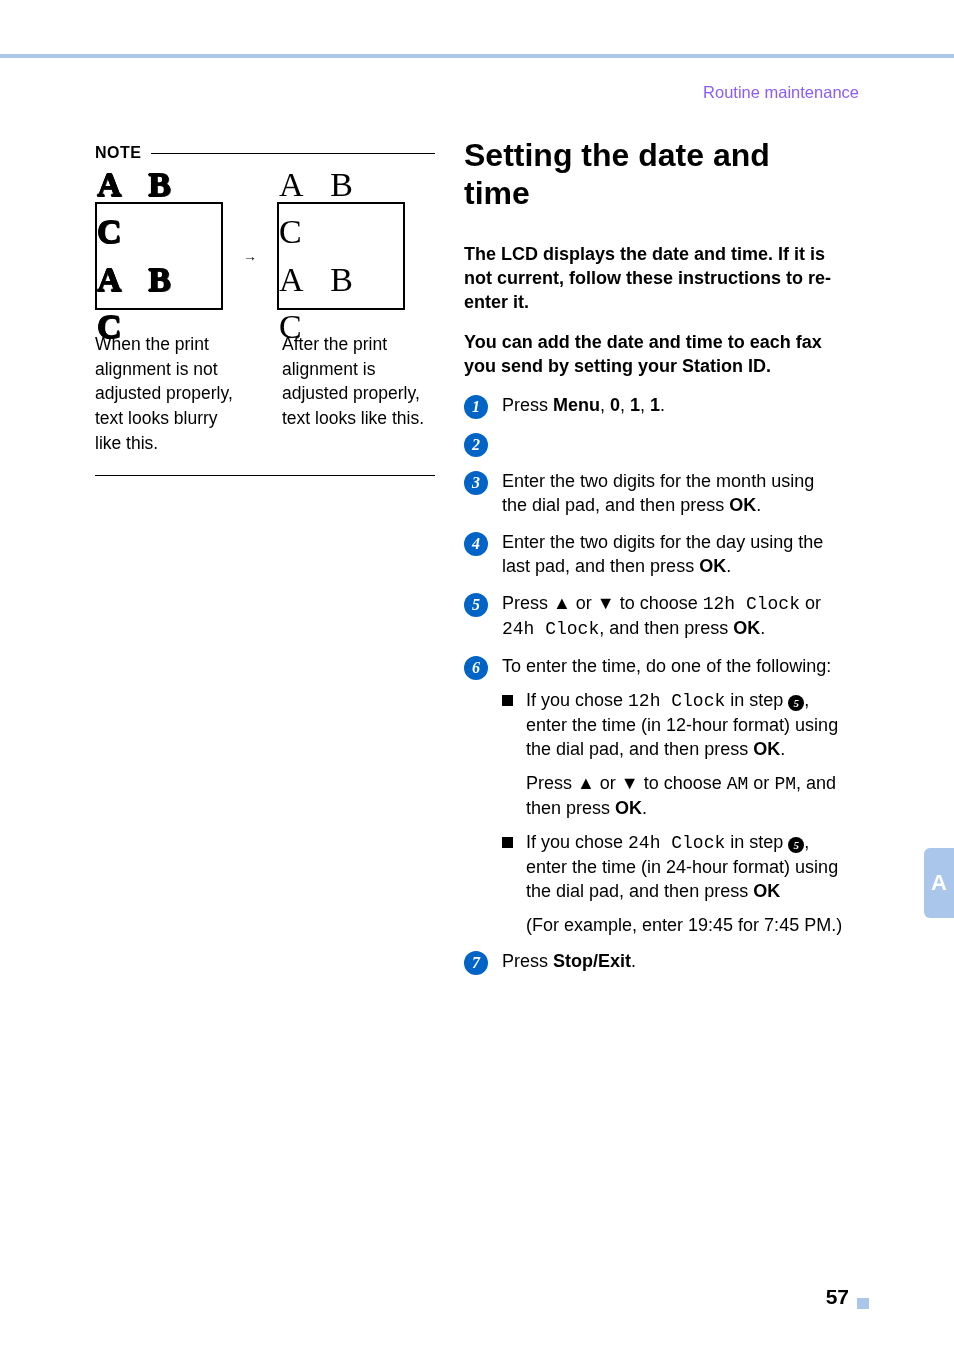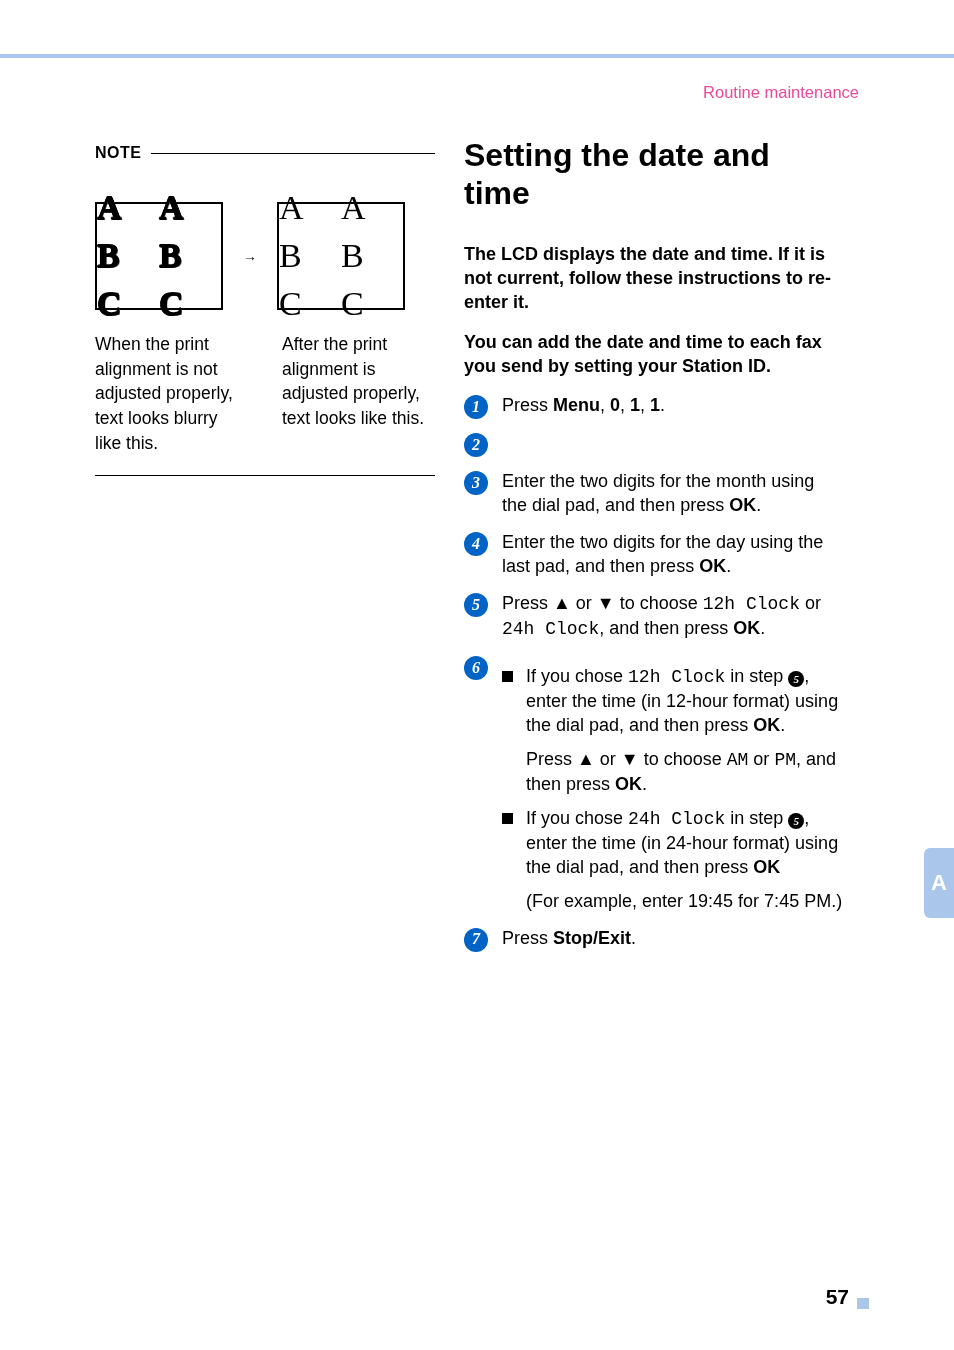--- a/index.html
+++ b/index.html
@@ -16,21 +16,21 @@
   .topbar {
     position: absolute;
     top: 54px; left: 0; right: 0;
     height: 4px;
     background: #aac6ea;
   }
   .header-text {
     position: absolute;
     top: 82px;
     right: 95px;
-    color: #ec4899;
+    color: #8b5cf6;
     font-size: 16.5px;
   }
   .page-num {
     position: absolute;
     bottom: 40px;
     right: 105px;
     font-weight: bold;
     font-size: 21px;
   }
   .page-num-bar {
@@ -84,21 +84,21 @@
     display: flex;
     align-items: center;
     gap: 20px;
     margin-bottom: 22px;
   }
   .abc-box {
     border: 2px solid #000;
     width: 128px;
     height: 108px;
     display: flex;
-    flex-direction: row;
+    flex-direction: column;
     justify-content: center;
     align-items: center;
     font-family: "Times New Roman", serif;
     font-size: 34px;
     letter-spacing: 10px;
     line-height: 1.4;
   }
   .abc-box.blurry span {
     font-weight: bold;
     text-shadow: 0.6px 0 0 #000, -0.6px 0 0 #000, 0 0.6px 0 #000, 0 -0.6px 0 #000, 1px 1px 0 #555;
@@ -254,20 +254,21 @@
     <div class="step">
       <div class="step-marker">5</div>
       <div class="step-body">
         <span>Press </span><span>▲</span><span> or </span><span>▼</span><span> to choose </span><span class="mono">12h Clock</span><span> or </span><span class="mono">24h Clock</span><span>, and then press </span><b>OK</b><span>.</span>
       </div>
     </div>
 
     <div class="step">
       <div class="step-marker">6</div>
       <div class="step-body">
+        <div>To enter the time, do one of the following:</div>
         <div class="sub">
           <div class="sub-item">
             <span class="blk"></span>
             <span>If you chose </span><span class="mono">12h Clock</span><span> in step </span><span class="step-ref">5</span><span>, enter the time (in 12-hour format) using the dial pad, and then press </span><b>OK</b><span>.</span>
             <div class="cont">
               <span>Press </span><span>▲</span><span> or </span><span>▼</span><span> to choose </span><span class="mono">AM</span><span> or </span><span class="mono">PM</span><span>, and then press </span><b>OK</b><span>.</span>
             </div>
           </div>
           <div class="sub-item">
             <span class="blk"></span>

